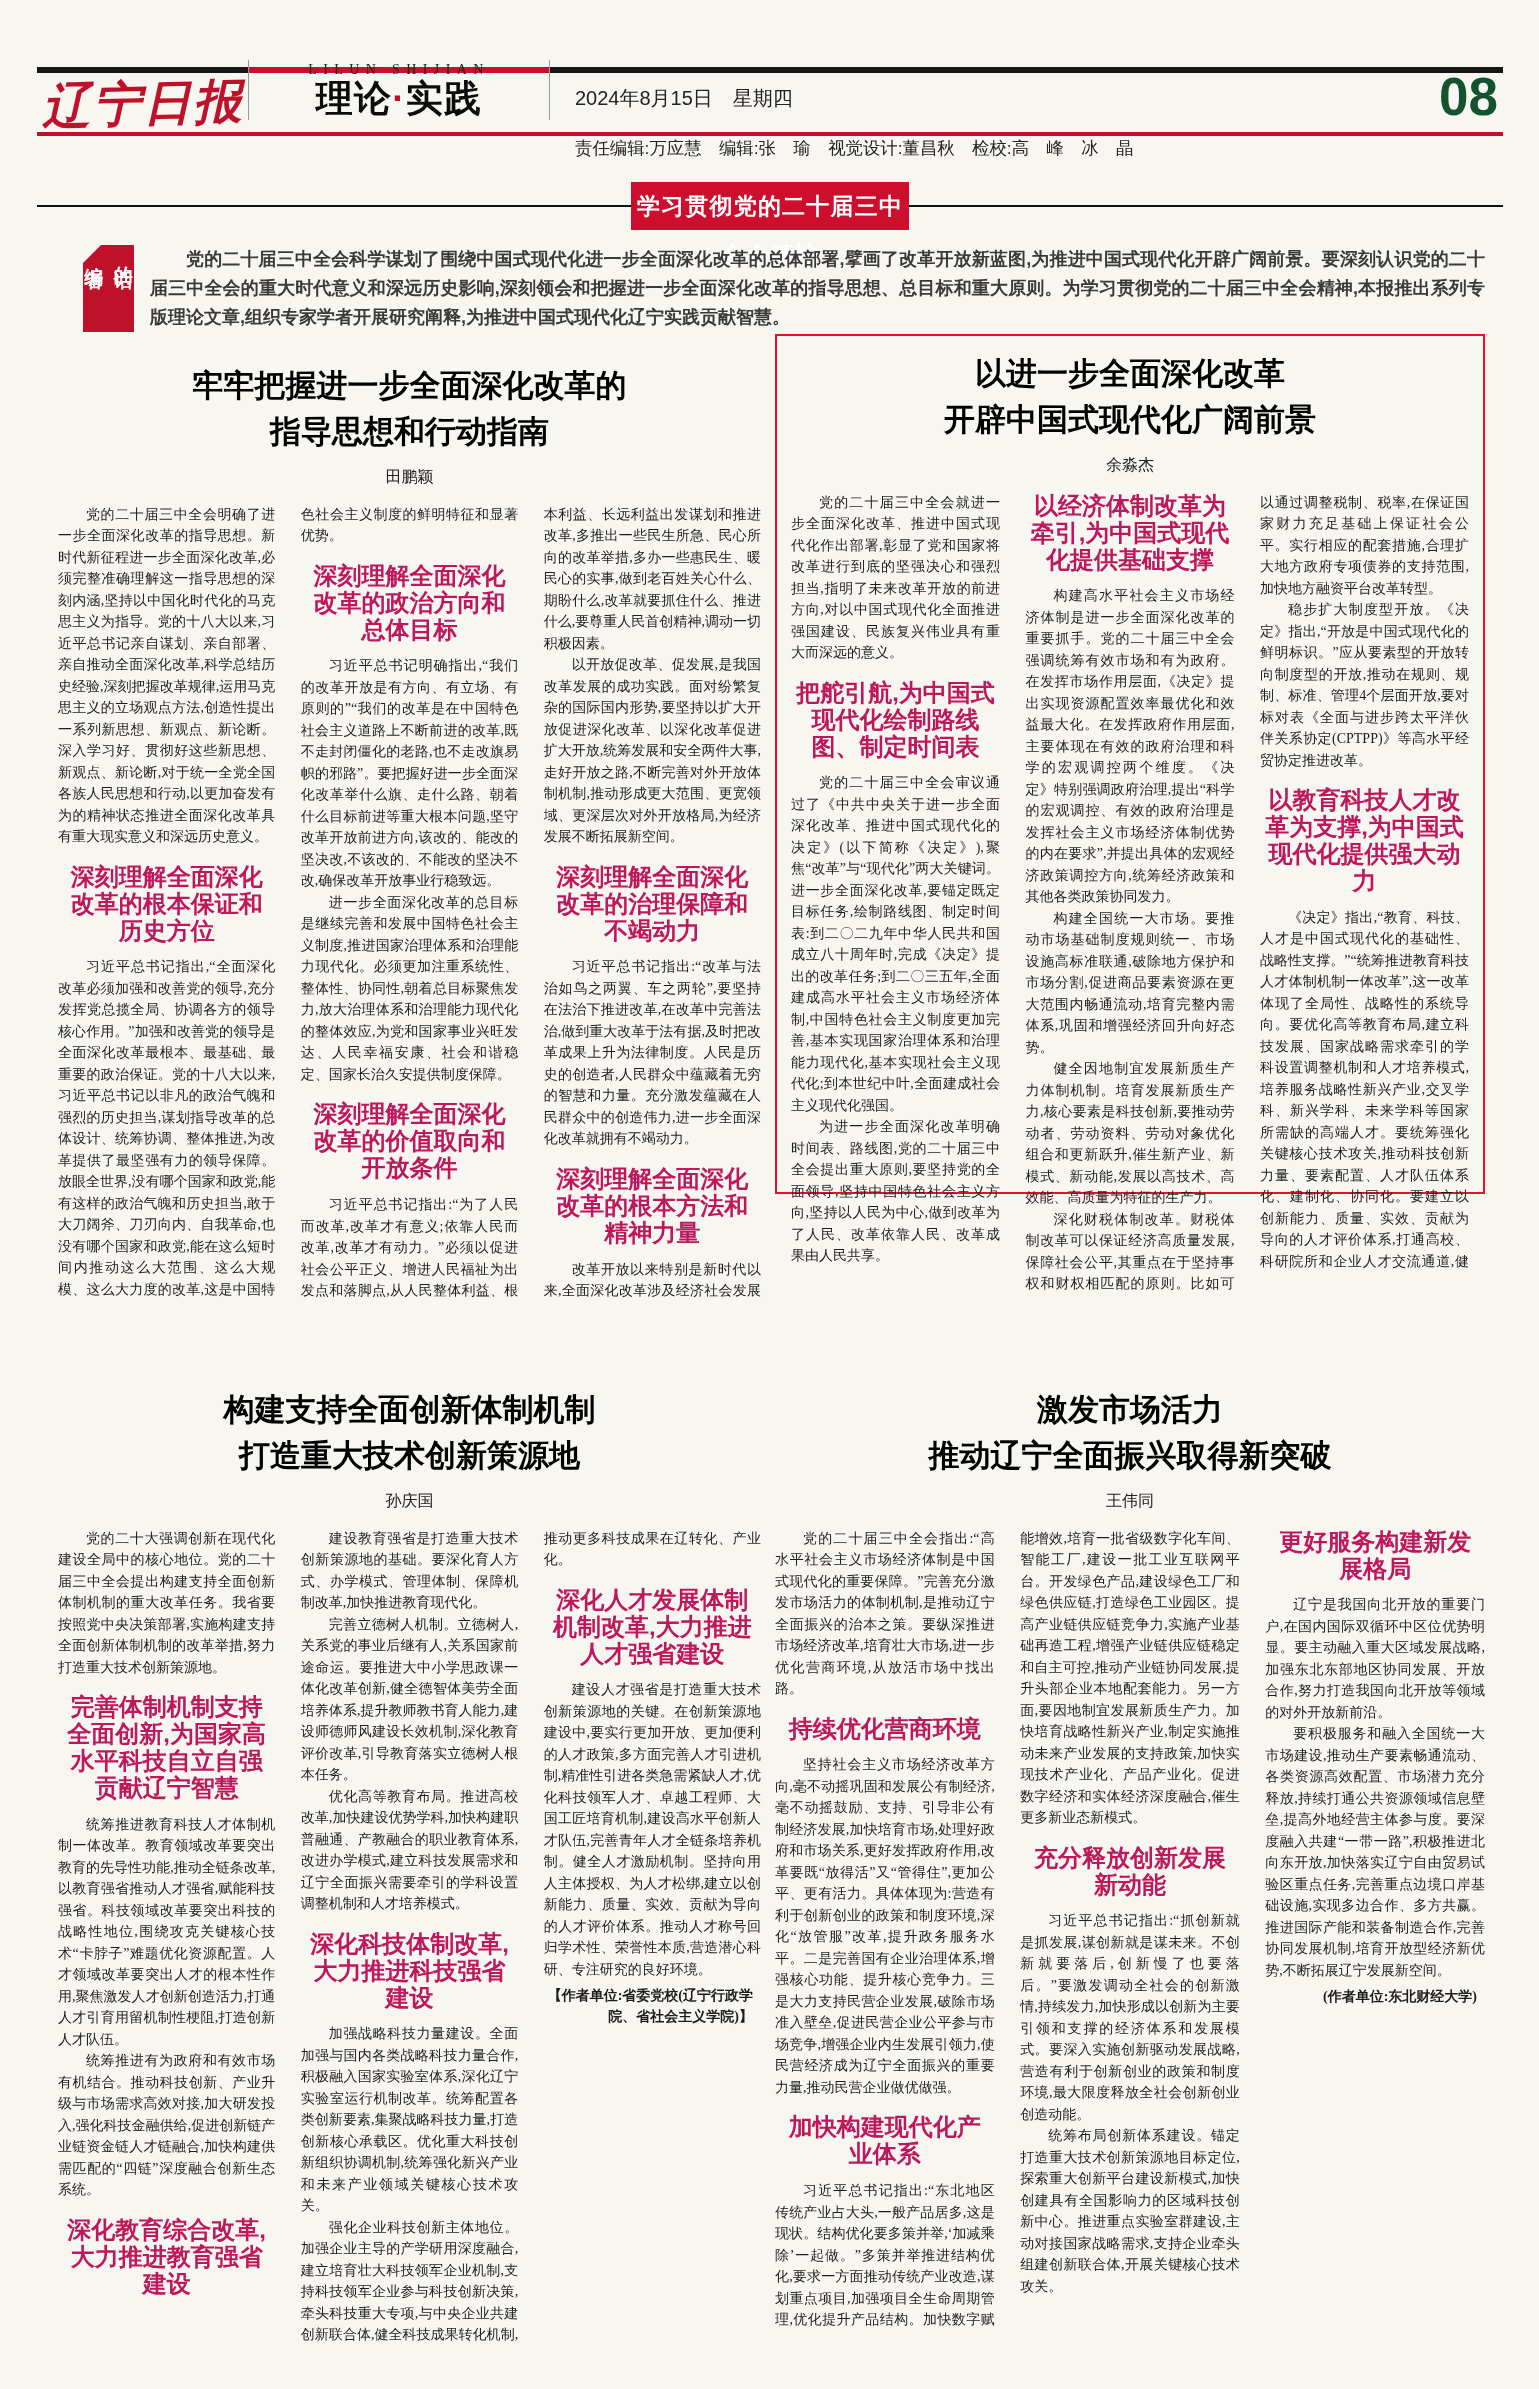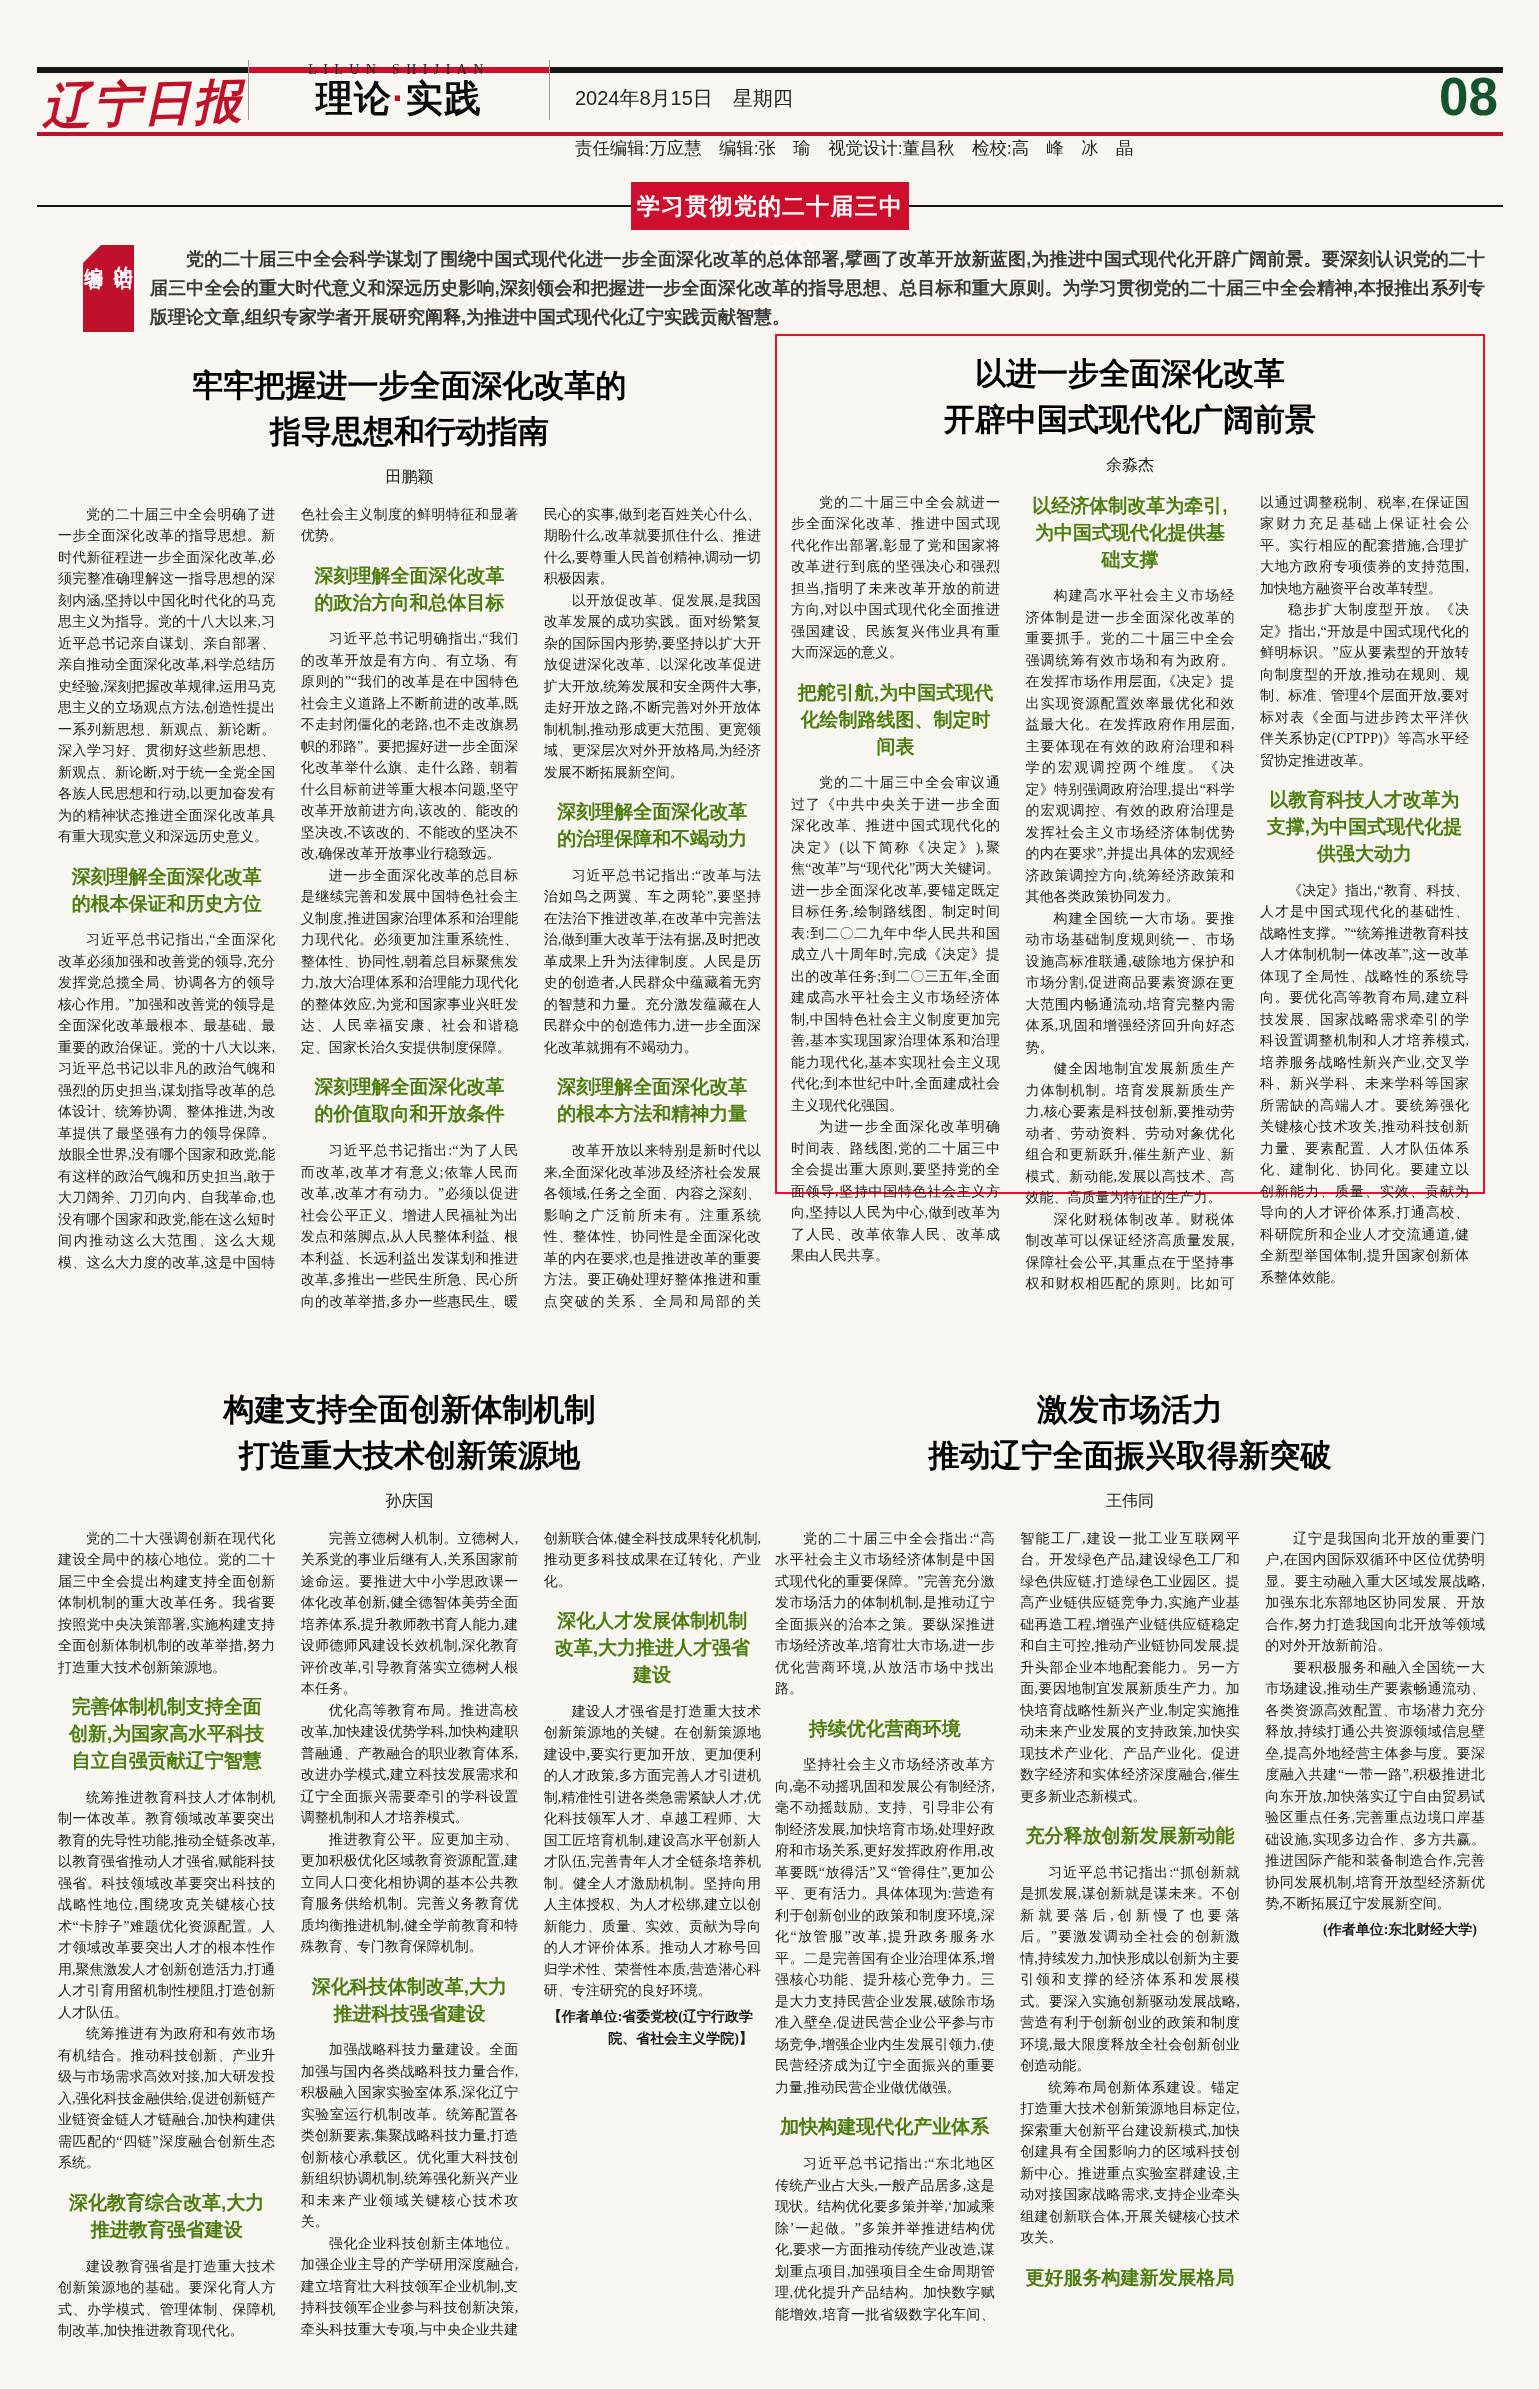--- a/index.html
+++ b/index.html
@@ -58,22 +58,22 @@
             color:#000;font-family:"Liberation Serif",serif;}
   .byline{text-align:center;font-family:"Liberation Sans",sans-serif;font-size:16px;color:#222;
           margin:11.6px 0 16px;}
   .article-body{column-count:3;column-gap:25.5px;column-fill:auto;overflow:hidden;
                 font-size:14px;line-height:21.5px;text-align:justify;color:var(--ink);}
   .a1 .article-body{height:809px;}
   .a2 .article-body{height:812px;}
   .a3 .article-body{height:819px;}
   .a4 .article-body{height:819px;}
   .para{margin:0;text-indent:2em;}
-  .subhead{font-family:"Liberation Sans","DejaVu Sans",sans-serif;font-weight:bold;font-size:19px;
-           line-height:27px;text-align:center;margin:15px 4.6px 12.8px;color:#4d7c0f;break-inside:avoid;}
+  .subhead{font-family:"Liberation Sans","DejaVu Sans",sans-serif;font-weight:bold;font-size:24px;
+           line-height:27px;text-align:center;margin:15px 4.6px 12.8px;color:#be185d;break-inside:avoid;}
   .sig{margin:4.6px 0 0;text-indent:0;text-align:right;font-weight:bold;padding-right:8px;}
 </style>
 </head>
 <body>
 
 <div class="page">
 
   <div class="top-rule">
     <div class="top-rule-red"></div>
   </div>
@@ -144,21 +144,20 @@
     <div class="byline">孙庆国</div>
     <div class="article-body">
         <p class="para">党的二十大强调创新在现代化建设全局中的核心地位。党的二十届三中全会提出构建支持全面创新体制机制的重大改革任务。我省要按照党中央决策部署,实施构建支持全面创新体制机制的改革举措,努力打造重大技术创新策源地。</p>
         <h3 class="subhead">完善体制机制支持全面创新,为国家高水平科技自立自强贡献辽宁智慧</h3>
         <p class="para">统筹推进教育科技人才体制机制一体改革。教育领域改革要突出教育的先导性功能,推动全链条改革,以教育强省推动人才强省,赋能科技强省。科技领域改革要突出科技的战略性地位,围绕攻克关键核心技术“卡脖子”难题优化资源配置。人才领域改革要突出人才的根本性作用,聚焦激发人才创新创造活力,打通人才引育用留机制性梗阻,打造创新人才队伍。</p>
         <p class="para">统筹推进有为政府和有效市场有机结合。推动科技创新、产业升级与市场需求高效对接,加大研发投入,强化科技金融供给,促进创新链产业链资金链人才链融合,加快构建供需匹配的“四链”深度融合创新生态系统。</p>
         <h3 class="subhead">深化教育综合改革,大力推进教育强省建设</h3>
         <p class="para">建设教育强省是打造重大技术创新策源地的基础。要深化育人方式、办学模式、管理体制、保障机制改革,加快推进教育现代化。</p>
         <p class="para">完善立德树人机制。立德树人,关系党的事业后继有人,关系国家前途命运。要推进大中小学思政课一体化改革创新,健全德智体美劳全面培养体系,提升教师教书育人能力,建设师德师风建设长效机制,深化教育评价改革,引导教育落实立德树人根本任务。</p>
         <p class="para">优化高等教育布局。推进高校改革,加快建设优势学科,加快构建职普融通、产教融合的职业教育体系,改进办学模式,建立科技发展需求和辽宁全面振兴需要牵引的学科设置调整机制和人才培养模式。</p>
-        <p class="para">推进教育公平。应更加主动、更加积极优化区域教育资源配置,建立同人口变化相协调的基本公共教育服务供给机制。完善义务教育优质均衡推进机制,健全学前教育和特殊教育、专门教育保障机制。</p>
         <h3 class="subhead">深化科技体制改革,大力推进科技强省建设</h3>
         <p class="para">加强战略科技力量建设。全面加强与国内各类战略科技力量合作,积极融入国家实验室体系,深化辽宁实验室运行机制改革。统筹配置各类创新要素,集聚战略科技力量,打造创新核心承载区。优化重大科技创新组织协调机制,统筹强化新兴产业和未来产业领域关键核心技术攻关。</p>
         <p class="para">强化企业科技创新主体地位。加强企业主导的产学研用深度融合,建立培育壮大科技领军企业机制,支持科技领军企业参与科技创新决策,牵头科技重大专项,与中央企业共建创新联合体,健全科技成果转化机制,推动更多科技成果在辽转化、产业化。</p>
         <h3 class="subhead">深化人才发展体制机制改革,大力推进人才强省建设</h3>
         <p class="para">建设人才强省是打造重大技术创新策源地的关键。在创新策源地建设中,要实行更加开放、更加便利的人才政策,多方面完善人才引进机制,精准性引进各类急需紧缺人才,优化科技领军人才、卓越工程师、大国工匠培育机制,建设高水平创新人才队伍,完善青年人才全链条培养机制。健全人才激励机制。坚持向用人主体授权、为人才松绑,建立以创新能力、质量、实效、贡献为导向的人才评价体系。推动人才称号回归学术性、荣誉性本质,营造潜心科研、专注研究的良好环境。</p>
         <p class="sig">【作者单位:省委党校(辽宁行政学院、省社会主义学院)】</p>
       </div>
   </section>
 
   <section class="article a4">

